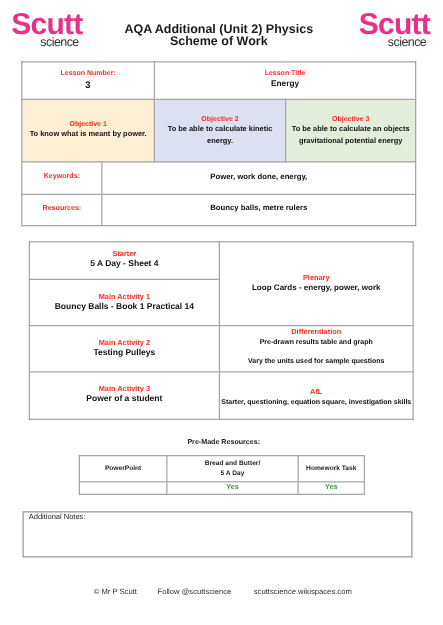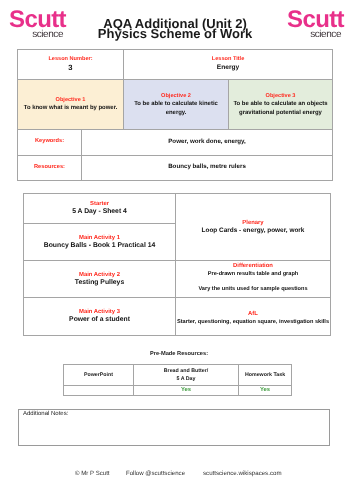--- a/index.html
+++ b/index.html
@@ -10,21 +10,21 @@
 
   
   .logo{position:absolute;top:13px;width:72px;height:32px;}
   .logo.left{left:9px;}
   .logo.right{left:287px;}
   .logo .l1{position:absolute;left:0;top:-5px;font-weight:bold;font-size:24px;
             line-height:24px;color:#E8308A;letter-spacing:-0.6px;}
   .logo .l2{position:absolute;left:0;top:17px;width:54px;text-align:right;
             font-size:10px;line-height:10px;color:#3b3237;letter-spacing:-0.45px;}
   .title{position:absolute;left:82px;top:19px;width:186px;
-         font-weight:bold;font-size:13px;line-height:10px;color:#1a1a1a;
+         font-weight:bold;font-size:10px;line-height:10px;color:#1a1a1a;
          text-align:center;}
 
   
   .tbl{position:absolute;border-collapse:collapse;table-layout:fixed;}
   .tbl td{border:1px solid #a5a5a5;vertical-align:middle;text-align:center;
           padding:0;}
   .lbl{color:#FF2A1F;font-weight:bold;display:block;}
   .val{color:#111111;font-weight:bold;display:block;}
 
   

